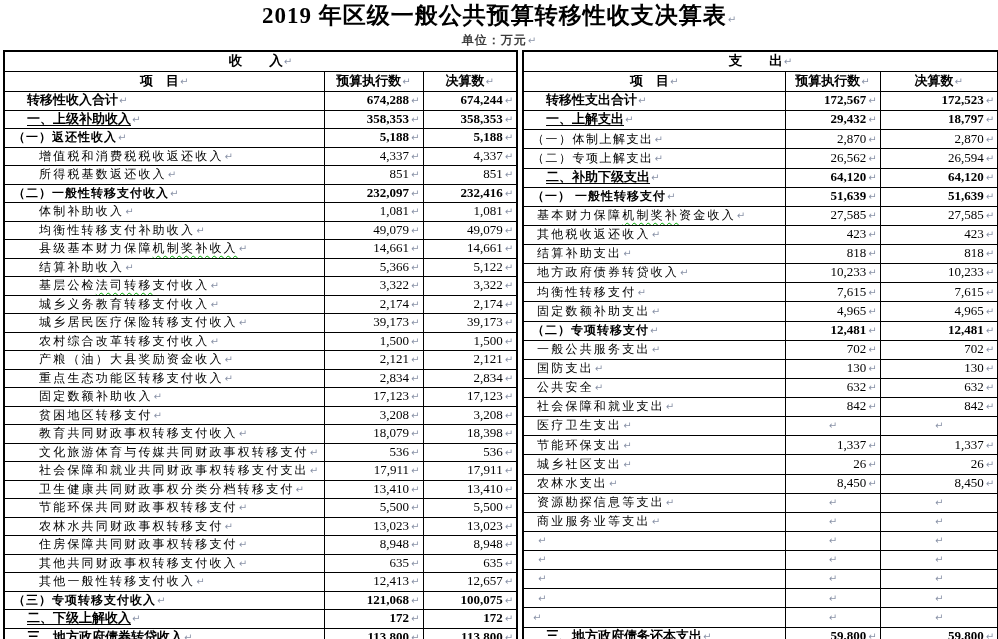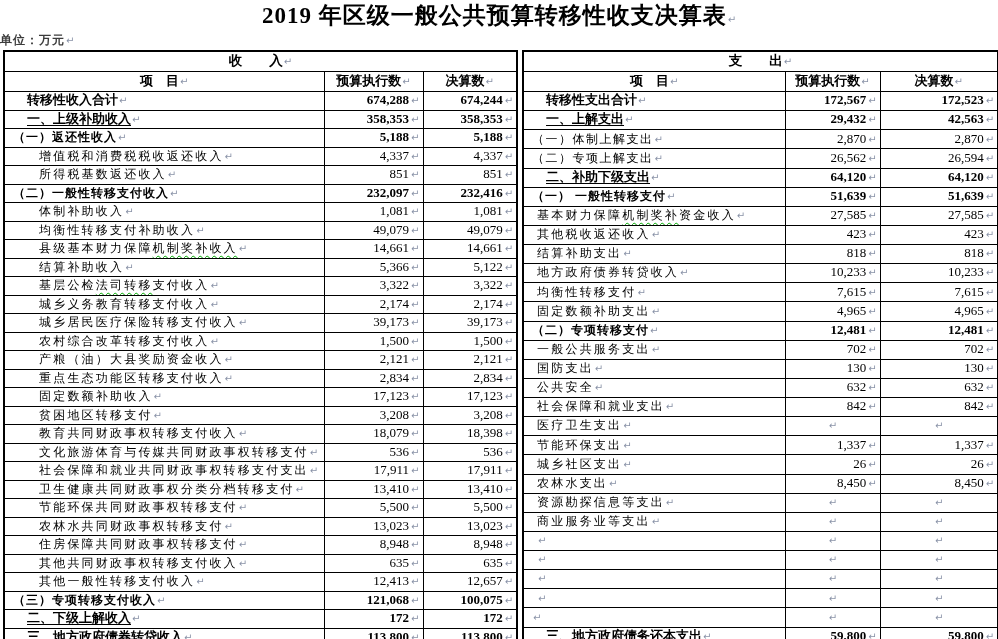--- a/index.html
+++ b/index.html
@@ -6,21 +6,21 @@
   body{
     width:998px;height:639px;overflow:hidden;background:#fff;color:#000;
     font-family:"Liberation Serif","DejaVu Serif",serif;
     -webkit-font-smoothing:antialiased;
   }
   .title{
     margin:2px 0 0 0;text-align:center;font-size:23px;font-weight:bold;
     line-height:27px;letter-spacing:1px;white-space:nowrap;
   }
   .unit{
-    text-align:left;font-size:12px;line-height:14px;color:#3c3c3c;
+    text-align:center;font-size:12px;line-height:14px;color:#3c3c3c;
     padding-right:0;font-weight:bold;letter-spacing:1px;
   }
   .tables{display:flex;gap:4px;margin:2px 0 0 3px;}
   table{border-collapse:collapse;table-layout:fixed;border:2px solid #000;}
   .t-inc{width:513px;}
   .t-exp{width:475px;}
   td{border:1px solid #000;overflow:hidden;white-space:nowrap;}
   
   td.h1{height:16px;line-height:16px;text-align:center;font-weight:bold;font-size:13.5px;}
   td.h2{height:16px;line-height:16px;text-align:center;font-weight:bold;font-size:13px;}
@@ -254,21 +254,21 @@
     </thead>
     <tbody>
         <tr class="r-total">
           <td class="c-item"><span class="lbl">转移性支出合计</span><span class="pc">↵</span></td>
           <td class="c-num"><span class="num">172,567</span><span class="pc">↵</span></td>
           <td class="c-num"><span class="num">172,523</span><span class="pc">↵</span></td>
         </tr>
         <tr class="r-main">
           <td class="c-item"><span class="lbl">一、上解支出</span><span class="pc">↵</span></td>
           <td class="c-num"><span class="num">29,432</span><span class="pc">↵</span></td>
-          <td class="c-num"><span class="num">42,563</span><span class="pc">↵</span></td>
+          <td class="c-num"><span class="num">18,797</span><span class="pc">↵</span></td>
         </tr>
         <tr class="r-seclight">
           <td class="c-item"><span class="lbl">（一）体制上解支出</span><span class="pc">↵</span></td>
           <td class="c-num"><span class="num">2,870</span><span class="pc">↵</span></td>
           <td class="c-num"><span class="num">2,870</span><span class="pc">↵</span></td>
         </tr>
         <tr class="r-seclight">
           <td class="c-item"><span class="lbl">（二）专项上解支出</span><span class="pc">↵</span></td>
           <td class="c-num"><span class="num">26,562</span><span class="pc">↵</span></td>
           <td class="c-num"><span class="num">26,594</span><span class="pc">↵</span></td>

